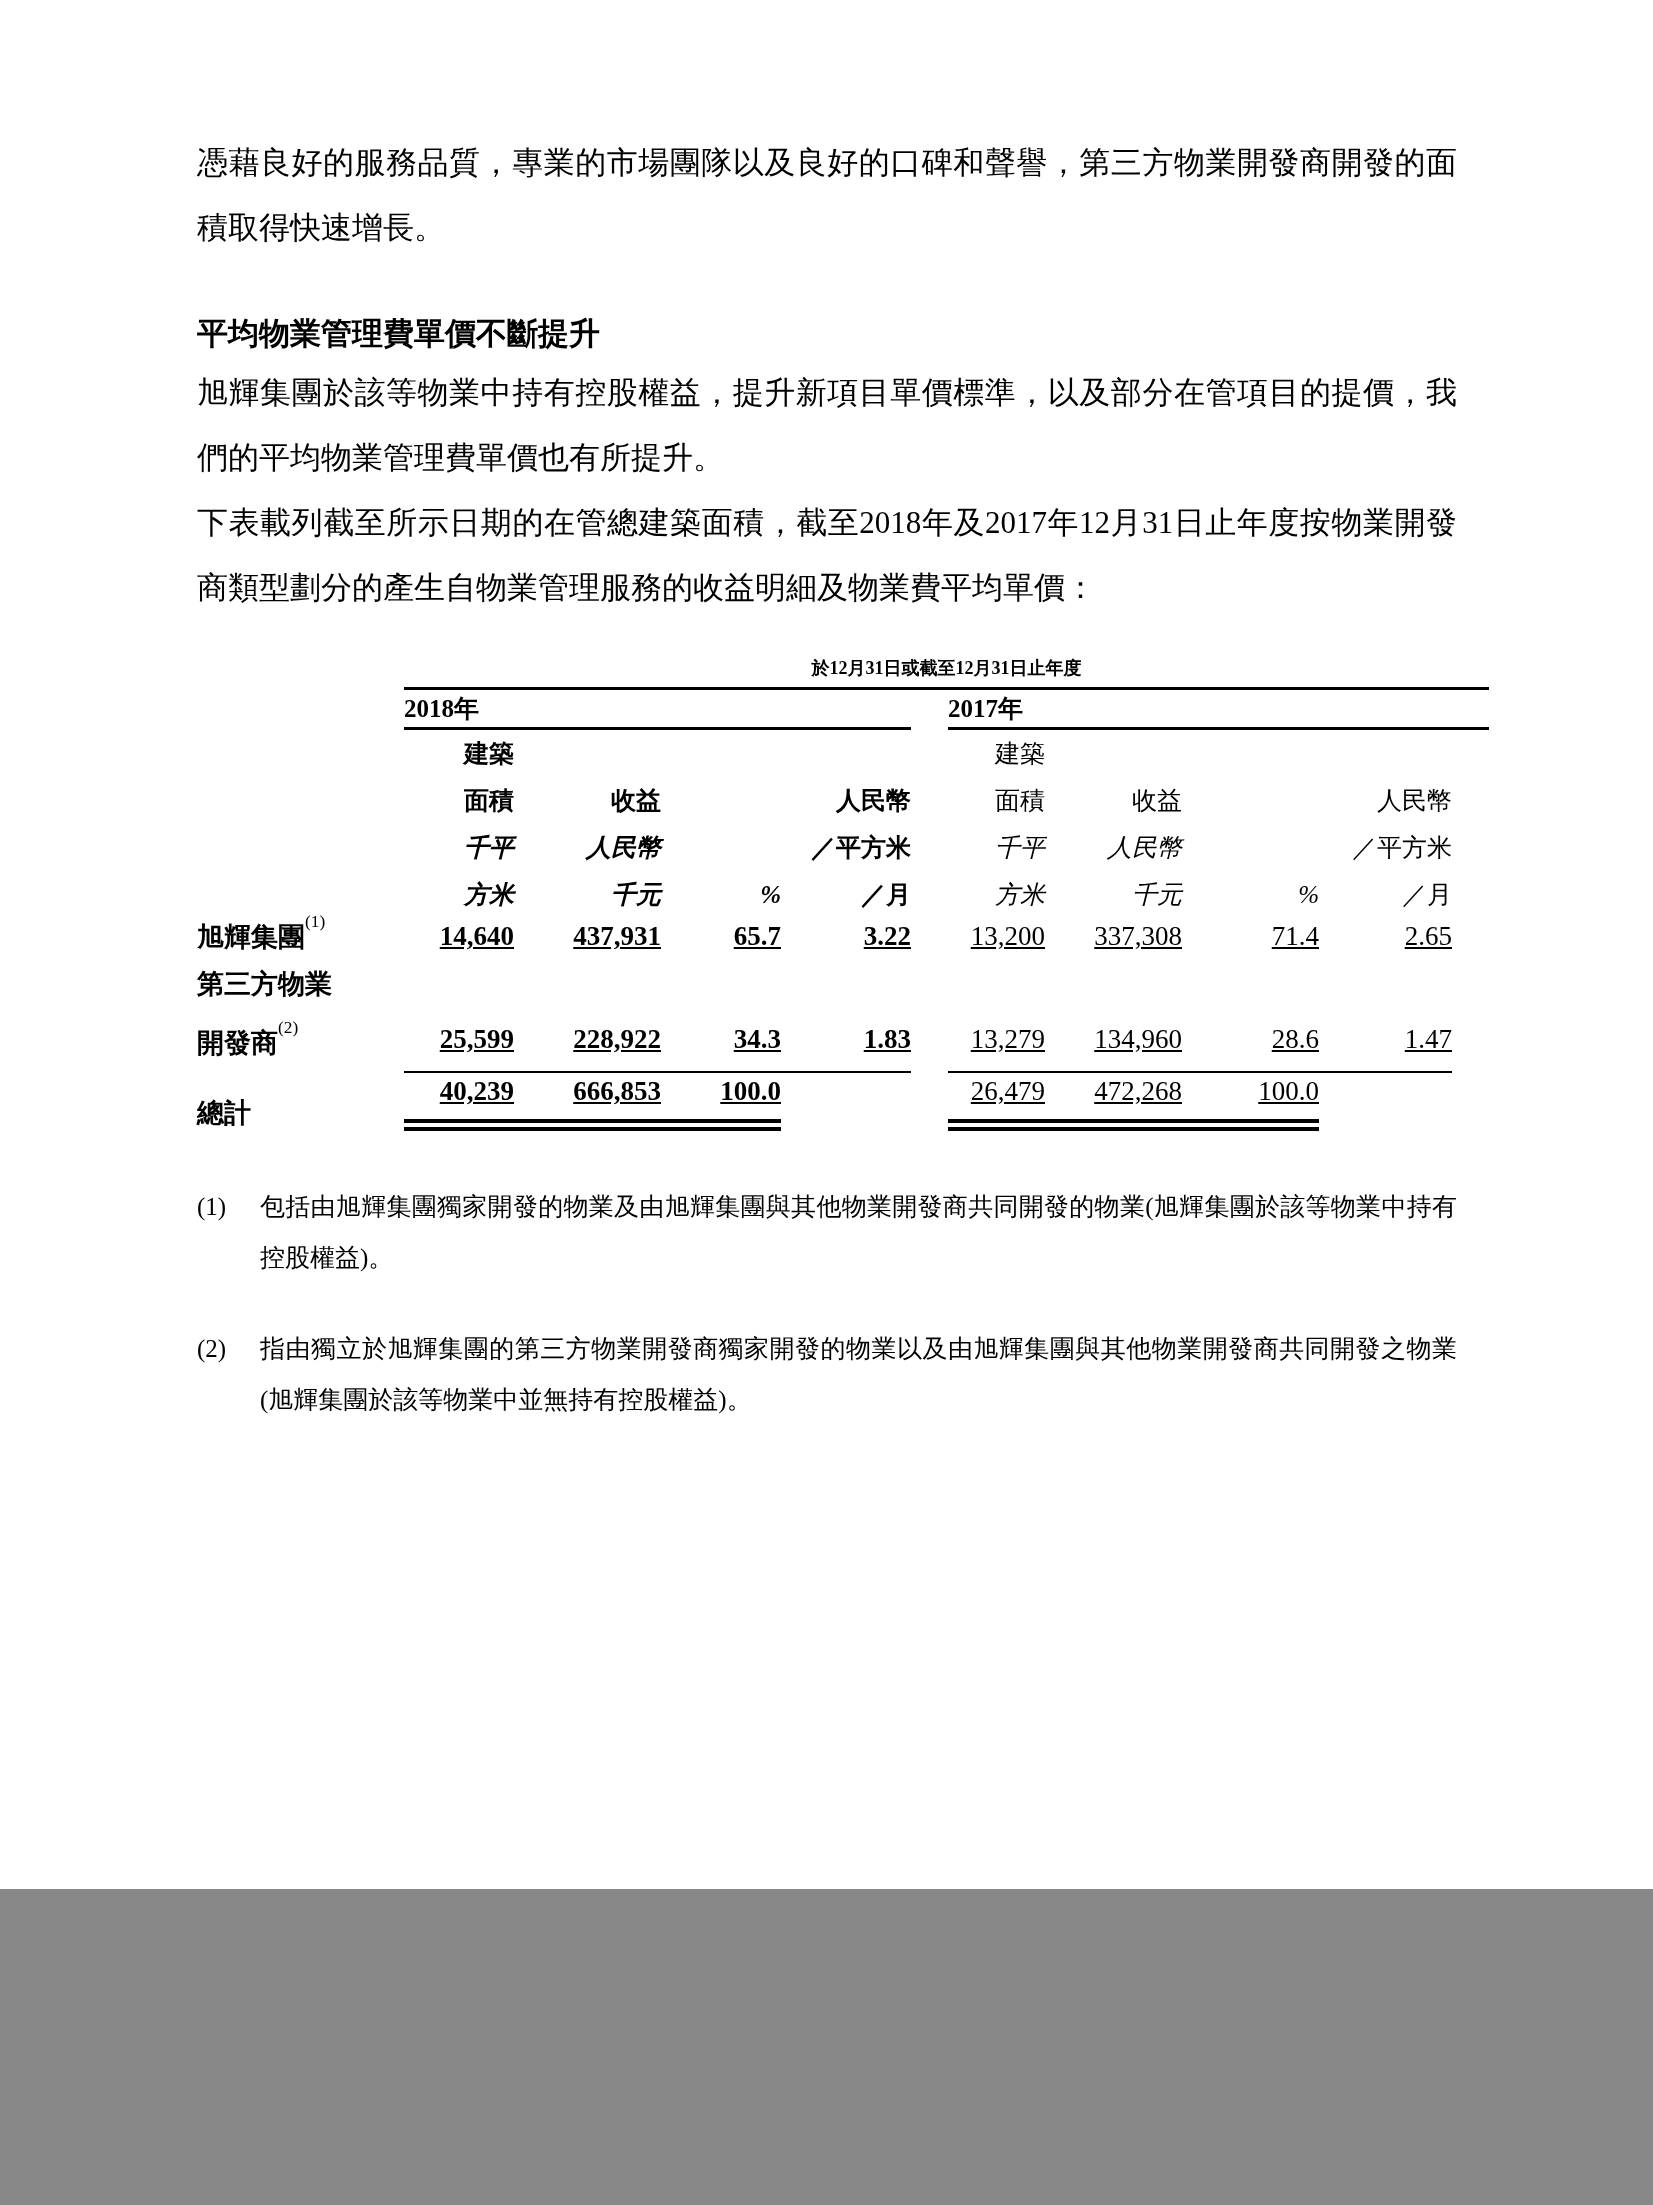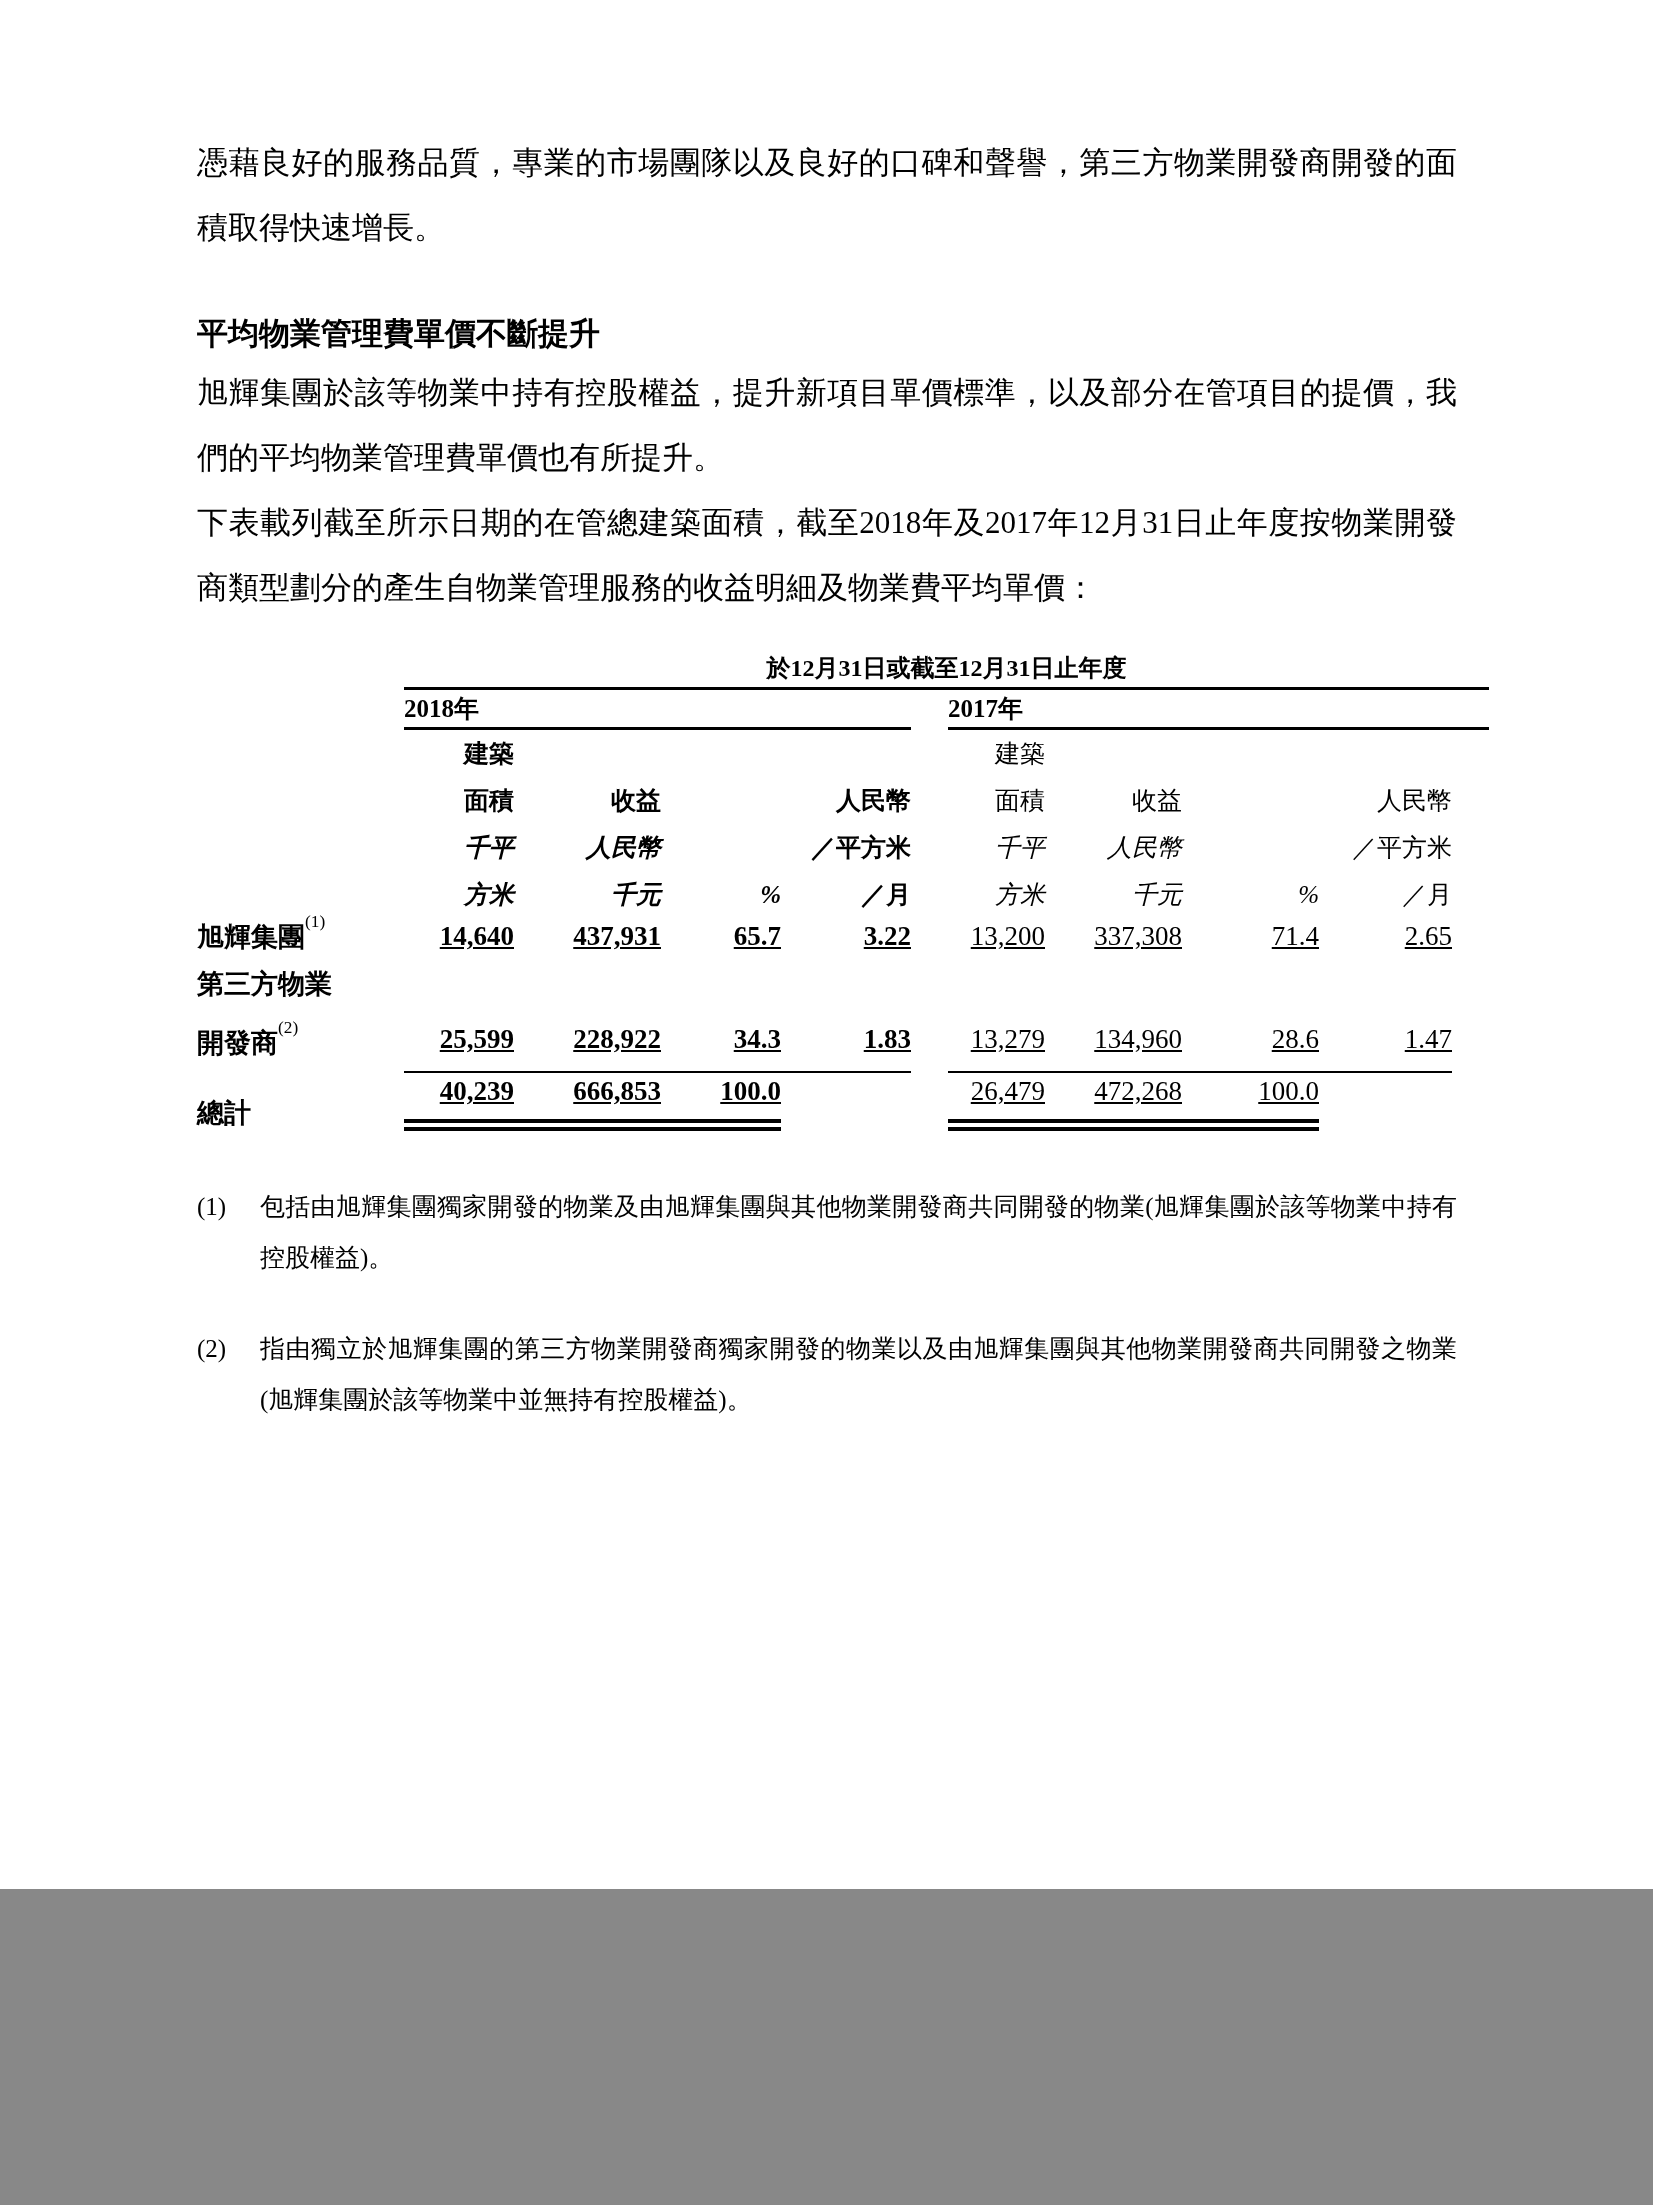--- a/index.html
+++ b/index.html
@@ -18,21 +18,21 @@
   .p2 { margin-top:63px; }
   .p3 { margin-top:37px; }
 
   table.fee-table {
     margin-top:30px; border-collapse:separate; border-spacing:0;
     table-layout:fixed; width:1290px; font-size:27px;
   }
   table.fee-table td { padding:0; vertical-align:bottom; }
 
   .rule-b { border-bottom:3.3px solid #000; }
-  .span-cell  { text-align:center; font-weight:bold; font-size:24px; padding:9.3px 0 10.7px; line-height:37px; }
+  .span-cell  { text-align:center; font-weight:bold; font-size:18px; padding:9.3px 0 10.7px; line-height:37px; }
   .span-pad   { padding-bottom:14px; }
   .year-cell  { font-weight:bold; font-size:25px; padding:20px 0 9.3px; line-height:37px; }
   .year-pad   { padding-bottom:12.7px; }
 
   .colhead-row td { padding-top:17.3px; }
   .hl  { line-height:47px; text-align:right; font-size:25px; white-space:nowrap; }
   .bold { font-weight:bold; }
   .it  { font-style:italic; }
   .bi  { font-weight:bold; font-style:italic; }
 

